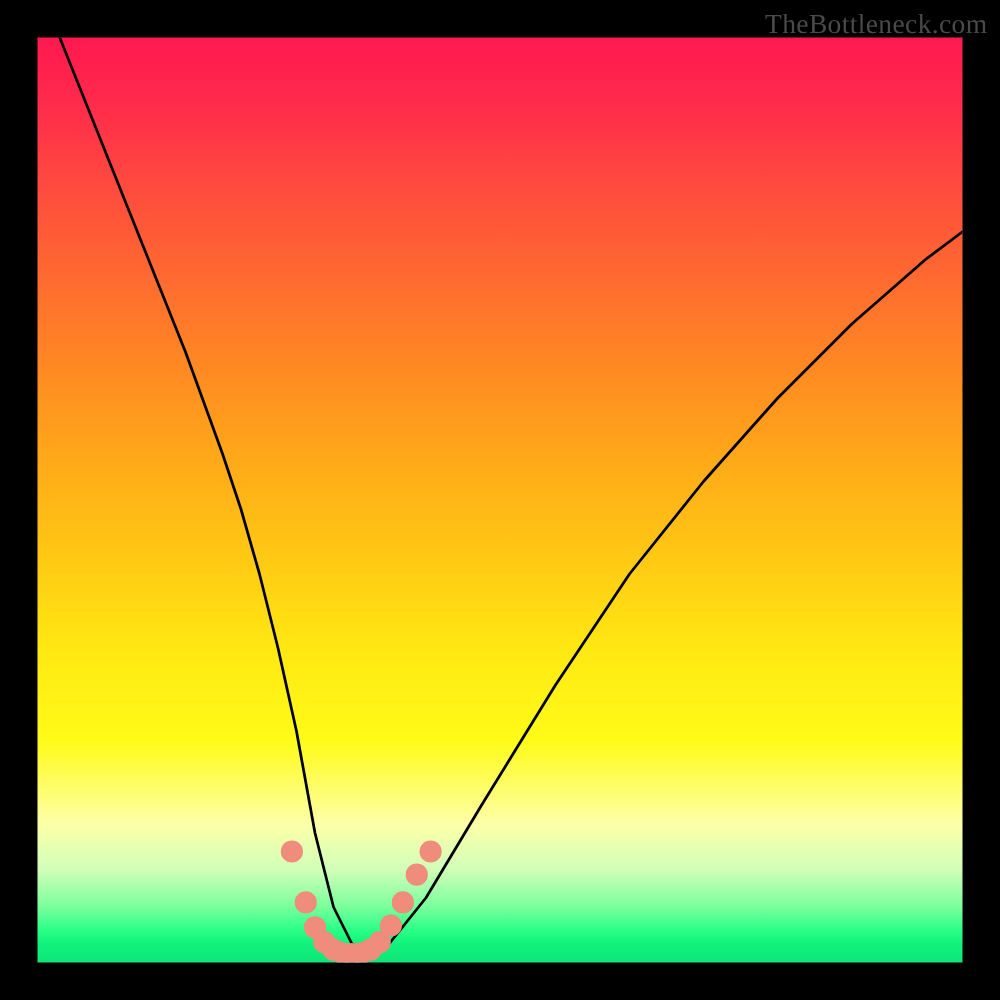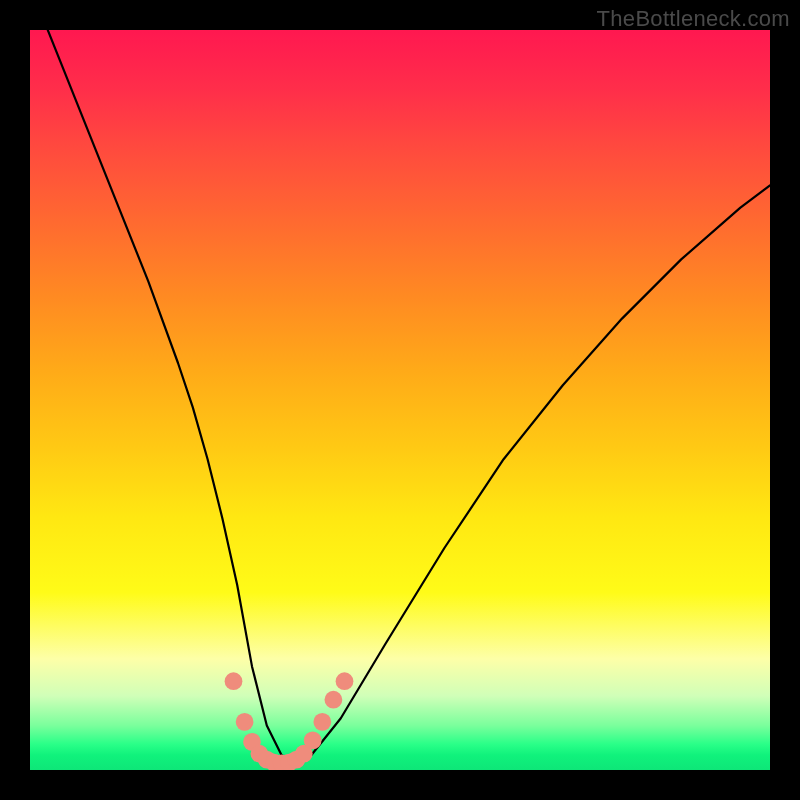--- a/index.html
+++ b/index.html
@@ -11,20 +11,21 @@
     background: #000;
     font-family: Arial, Helvetica, sans-serif;
   }
   .frame {
     position: absolute;
     top: 0;
     left: 0;
     width: 800px;
     height: 720px;
     background: #000;
+    font-family: Liberation Serif, serif;
   }
   .plot-area {
     position: absolute;
     top: 30px;
     left: 30px;
     width: 740px;
     height: 740px;
     background: linear-gradient(
       to bottom,
       #ff1850 0%,

